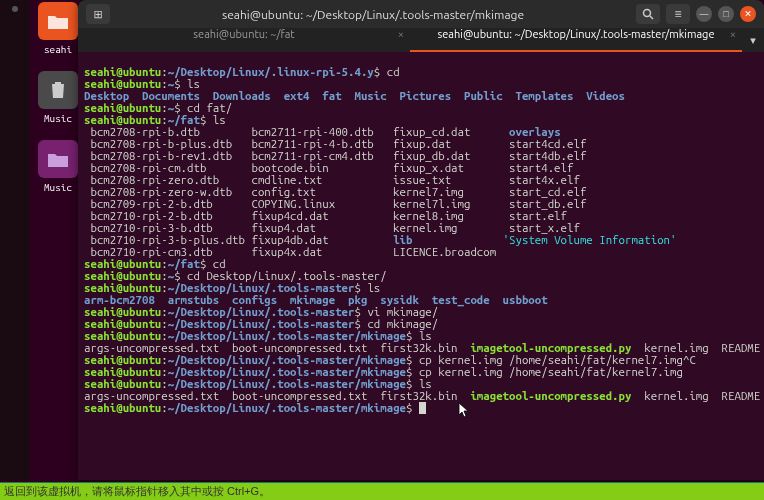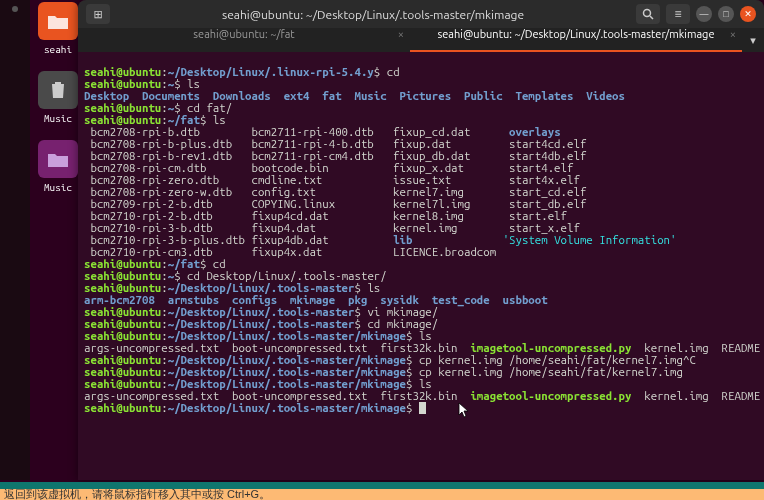--- a/index.html
+++ b/index.html
@@ -43,21 +43,21 @@
 .g { color:#8ae234; font-weight:bold;}   
 .b { color:#729fcf; font-weight:bold;}   
 .w { color:#d3d7cf; }                     
 .c { color:#34e2e2; }
 .cursor { display:inline-block; width:7px; height:12px; background:#d3d7cf; vertical-align:bottom;}
 
 
 .mouse { position:absolute; left:454px; top:402px; pointer-events:none; color:#fff; font-size:14px;}
 
 
-.statusbar { position:absolute; left:0; bottom:0; width:764px; height:18px; background:#fdba74; border-top:7px solid #0f766e; color:#333; font-family:sans-serif; font-size:11px; display:flex; align-items:center; padding:0 4px;}
+.statusbar { position:absolute; left:0; bottom:0; width:764px; height:18px; background:#84cc16; border-top:1px solid #0f766e; color:#333; font-family:sans-serif; font-size:11px; display:flex; align-items:center; padding:0 4px;}
 </style>
 </head>
 <body>
 
 <div class="launcher">
   <div class="dot"></div>
 </div>
 
 <div class="desktop-icons">
   <div class="icon-block home-icon">

